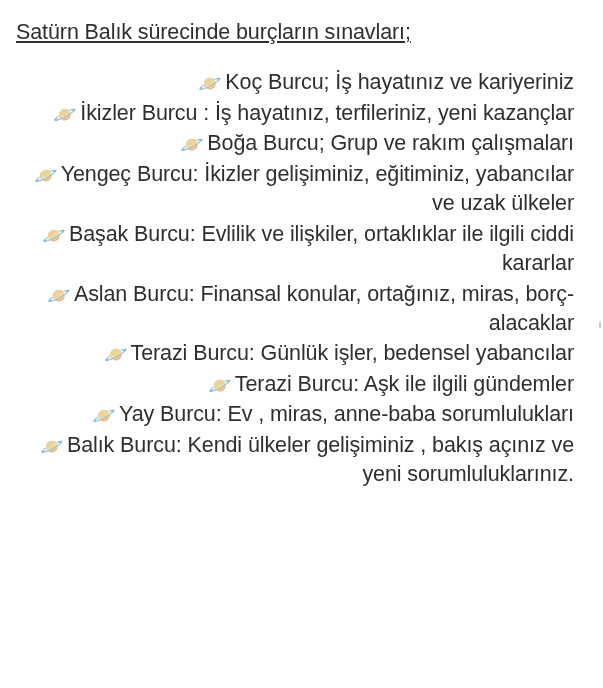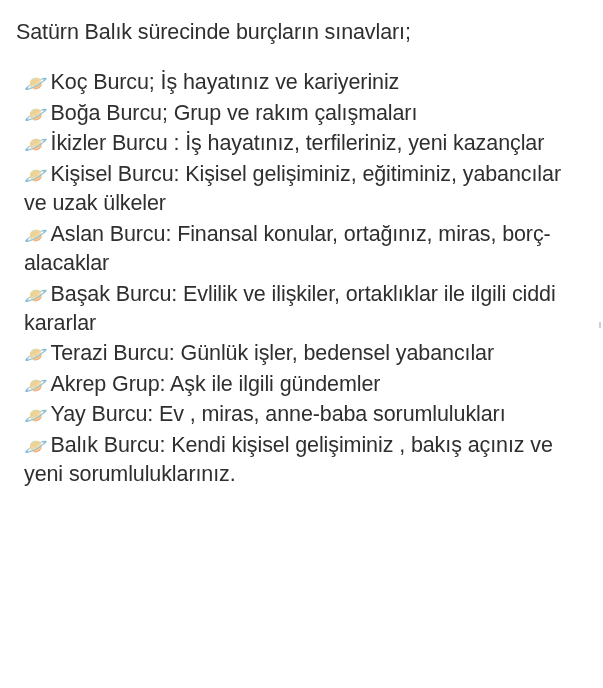--- a/index.html
+++ b/index.html
@@ -20,25 +20,27 @@
     height: 688px;
     padding: 18px 14px 0 16px;
     background: #ffffff;
   }
   .intro {
     font-size: 21.5px;
     line-height: 1.32;
     color: #2f2f2f;
     margin: 0 0 22px 0;
     letter-spacing: -0.1px;
+    text-decoration: underline;
   }
   .list {
-    margin: 8px;
+    margin: 15px;
     padding: 0;
     list-style: none;
+    text-align: right;
   }
   .list-item {
     font-size: 21.5px;
     line-height: 1.37;
     color: #2f2f2f;
     margin: 0 0 1px 0;
     letter-spacing: -0.1px;
     text-indent: 0;
   }
   .saturn-icon {
@@ -71,53 +73,53 @@
 
   <p class="intro">Satürn Balık sürecinde burçların sınavları;</p>
 
   <ul class="list">
 
     <li class="list-item">
       <span class="saturn-icon">🪐</span><span class="item-text">Koç Burcu; İş hayatınız ve kariyeriniz</span>
     </li>
 
     <li class="list-item">
+      <span class="saturn-icon">🪐</span><span class="item-text">İkizler Burcu : İş hayatınız, terfileriniz, yeni kazançlar</span>
+    </li>
+
+    <li class="list-item">
       <span class="saturn-icon">🪐</span><span class="item-text">Boğa Burcu; Grup ve rakım çalışmaları</span>
     </li>
 
     <li class="list-item">
-      <span class="saturn-icon">🪐</span><span class="item-text">İkizler Burcu : İş hayatınız, terfileriniz, yeni kazançlar</span>
+      <span class="saturn-icon">🪐</span><span class="item-text">Yengeç Burcu: İkizler gelişiminiz, eğitiminiz, yabancılar ve uzak ülkeler</span>
     </li>
 
     <li class="list-item">
-      <span class="saturn-icon">🪐</span><span class="item-text">Kişisel Burcu: Kişisel gelişiminiz, eğitiminiz, yabancılar ve uzak ülkeler</span>
+      <span class="saturn-icon">🪐</span><span class="item-text">Başak Burcu: Evlilik ve ilişkiler, ortaklıklar ile ilgili ciddi kararlar</span>
     </li>
 
     <li class="list-item">
       <span class="saturn-icon">🪐</span><span class="item-text">Aslan Burcu: Finansal konular, ortağınız, miras, borç-alacaklar</span>
     </li>
 
     <li class="list-item">
-      <span class="saturn-icon">🪐</span><span class="item-text">Başak Burcu: Evlilik ve ilişkiler, ortaklıklar ile ilgili ciddi kararlar</span>
-    </li>
-
-    <li class="list-item">
       <span class="saturn-icon">🪐</span><span class="item-text">Terazi Burcu: Günlük işler, bedensel yabancılar</span>
     </li>
 
     <li class="list-item">
-      <span class="saturn-icon">🪐</span><span class="item-text">Akrep Grup: Aşk ile ilgili gündemler</span>
+      <span class="saturn-icon">🪐</span><span class="item-text">Terazi Burcu: Aşk ile ilgili gündemler</span>
     </li>
 
     <li class="list-item">
       <span class="saturn-icon">🪐</span><span class="item-text">Yay Burcu: Ev , miras, anne-baba sorumlulukları</span>
     </li>
 
 
     <li class="list-item">
-      <span class="saturn-icon">🪐</span><span class="item-text">Balık Burcu: Kendi kişisel gelişiminiz , bakış açınız ve yeni sorumluluklarınız.</span>
+      <span class="saturn-icon">🪐</span><span class="item-text">Balık Burcu: Kendi ülkeler gelişiminiz , bakış açınız ve yeni sorumluluklarınız.</span>
     </li>
 
   </ul>
 
   <span class="speck"></span>
 
 </div>
 
 </body></html>

